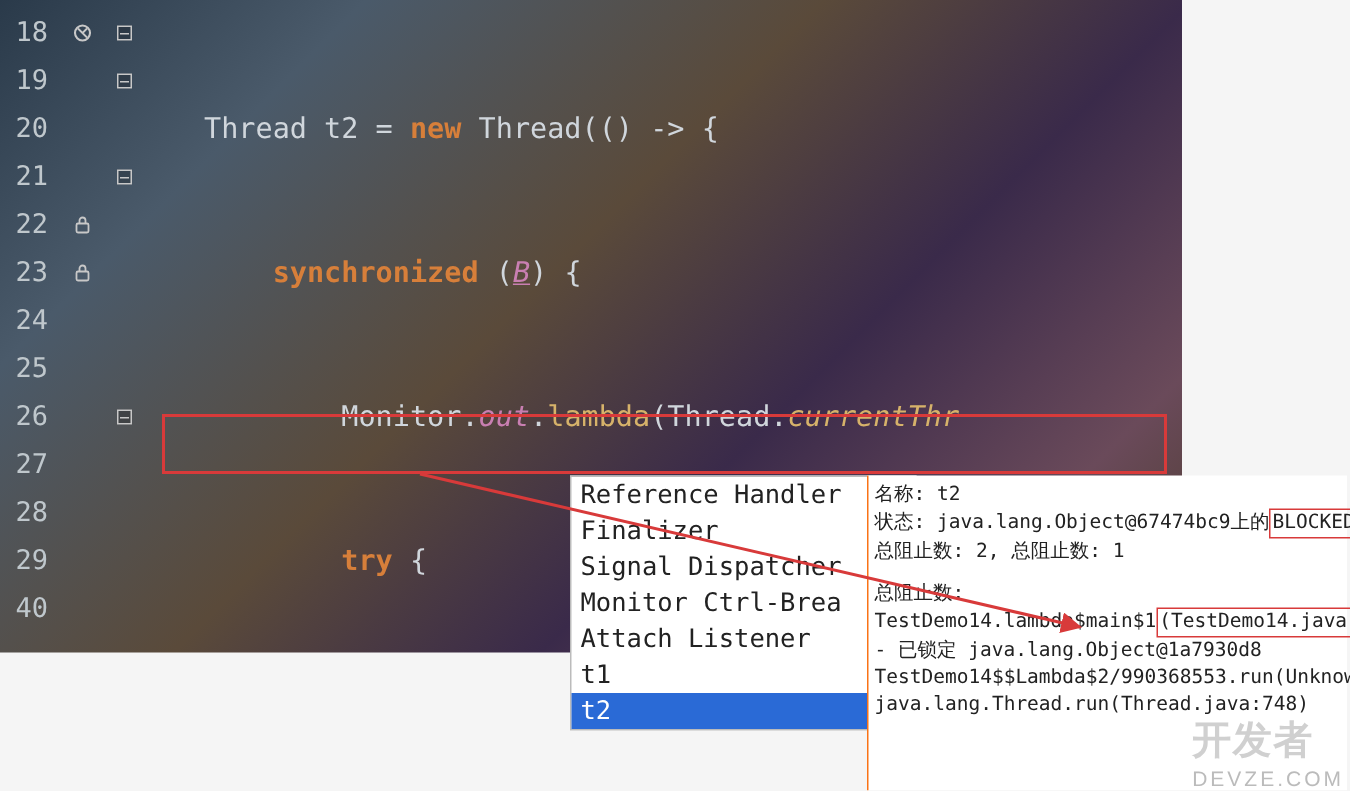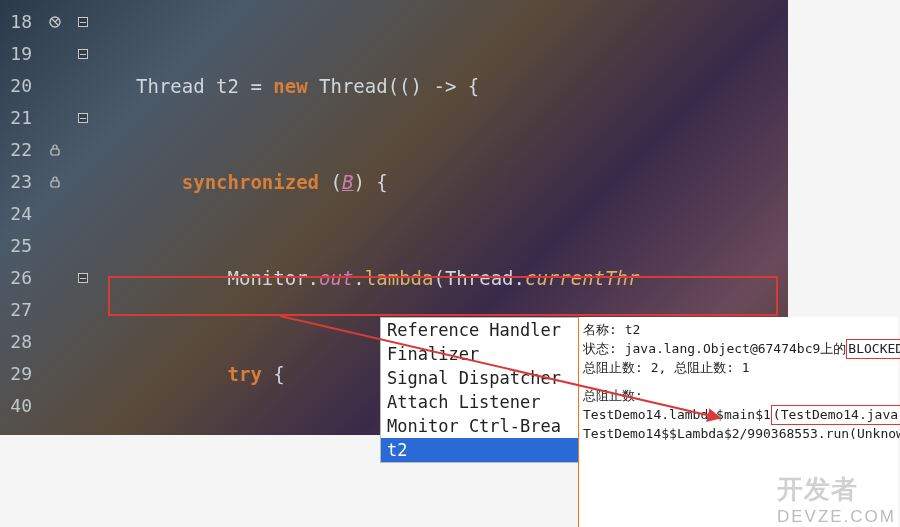--- a/index.html
+++ b/index.html
@@ -142,21 +142,21 @@
     position:absolute;
     right:4px; bottom:0;
     font-size:26px;
     font-weight:bold;
     color:rgba(120,120,120,0.35);
     letter-spacing:1px;
     font-family: "Microsoft YaHei", sans-serif;
   }
   .watermark .sub {
     display:block;
-    font-size:17px;
+    font-size:14px;
     font-weight:normal;
     letter-spacing:2px;
     color:rgba(120,120,120,0.5);
   }
 </style>
 </head>
 <body>
 
 <div class="editor">
 
@@ -253,33 +253,36 @@
     
   </div>
 </div>
 
 <div class="highlight-box-code" style="left:108px; top:276px; width:670px; height:40px;"></div>
 
 <div class="thread-list">
   <div class="row">Reference Handler</div>
   <div class="row">Finalizer</div>
   <div class="row">Signal Dispatcher</div>
+  <div class="row">Monitor Ctrl-Brea</div>
   <div class="row">Attach Listener</div>
-  <div class="row">Monitor Ctrl-Brea</div>
+  <div class="row">t1</div>
   <div class="row selected">t2</div>
 </div>
 
 <div class="detail-panel">
   <div class="dl"><span>名称:</span> <span>t2</span></div>
   <div class="dl"><span>状态:</span> <span>java.lang.Object@67474bc9上的</span><span class="red-box">BLOCKED</span>   </div>
   <div class="dl"><span>总阻止数:</span> <span>2,</span> <span>总阻止数:</span> <span>1</span></div>
   <div class="dl" style="height:10px"></div>
   <div class="dl">总阻止数:</div>
   <div class="dl"><span>TestDemo14.lambda$main$1</span><span class="red-box">(TestDemo14.java:27)</span></div>
+  <div class="dl">   - 已锁定 java.lang.Object@1a7930d8</div>
   <div class="dl">TestDemo14$$Lambda$2/990368553.run(Unknown Source)</div>
+  <div class="dl">java.lang.Thread.run(Thread.java:748)</div>
 </div>
 
 <svg class="arrow-svg" style="left:0;top:0;width:900px;height:527px;">
   <defs>
     <marker id="ah" viewBox="0 0 10 10" refX="9" refY="5" markerWidth="7" markerHeight="7" orient="auto">
       <path d="M0 0 L10 5 L0 10 z" fill="#d83a3a"></path>
     </marker>
   </defs>
   <line x1="280" y1="316" x2="720" y2="418" stroke="#d83a3a" stroke-width="2" marker-end="url(#ah)"></line>
 </svg>

